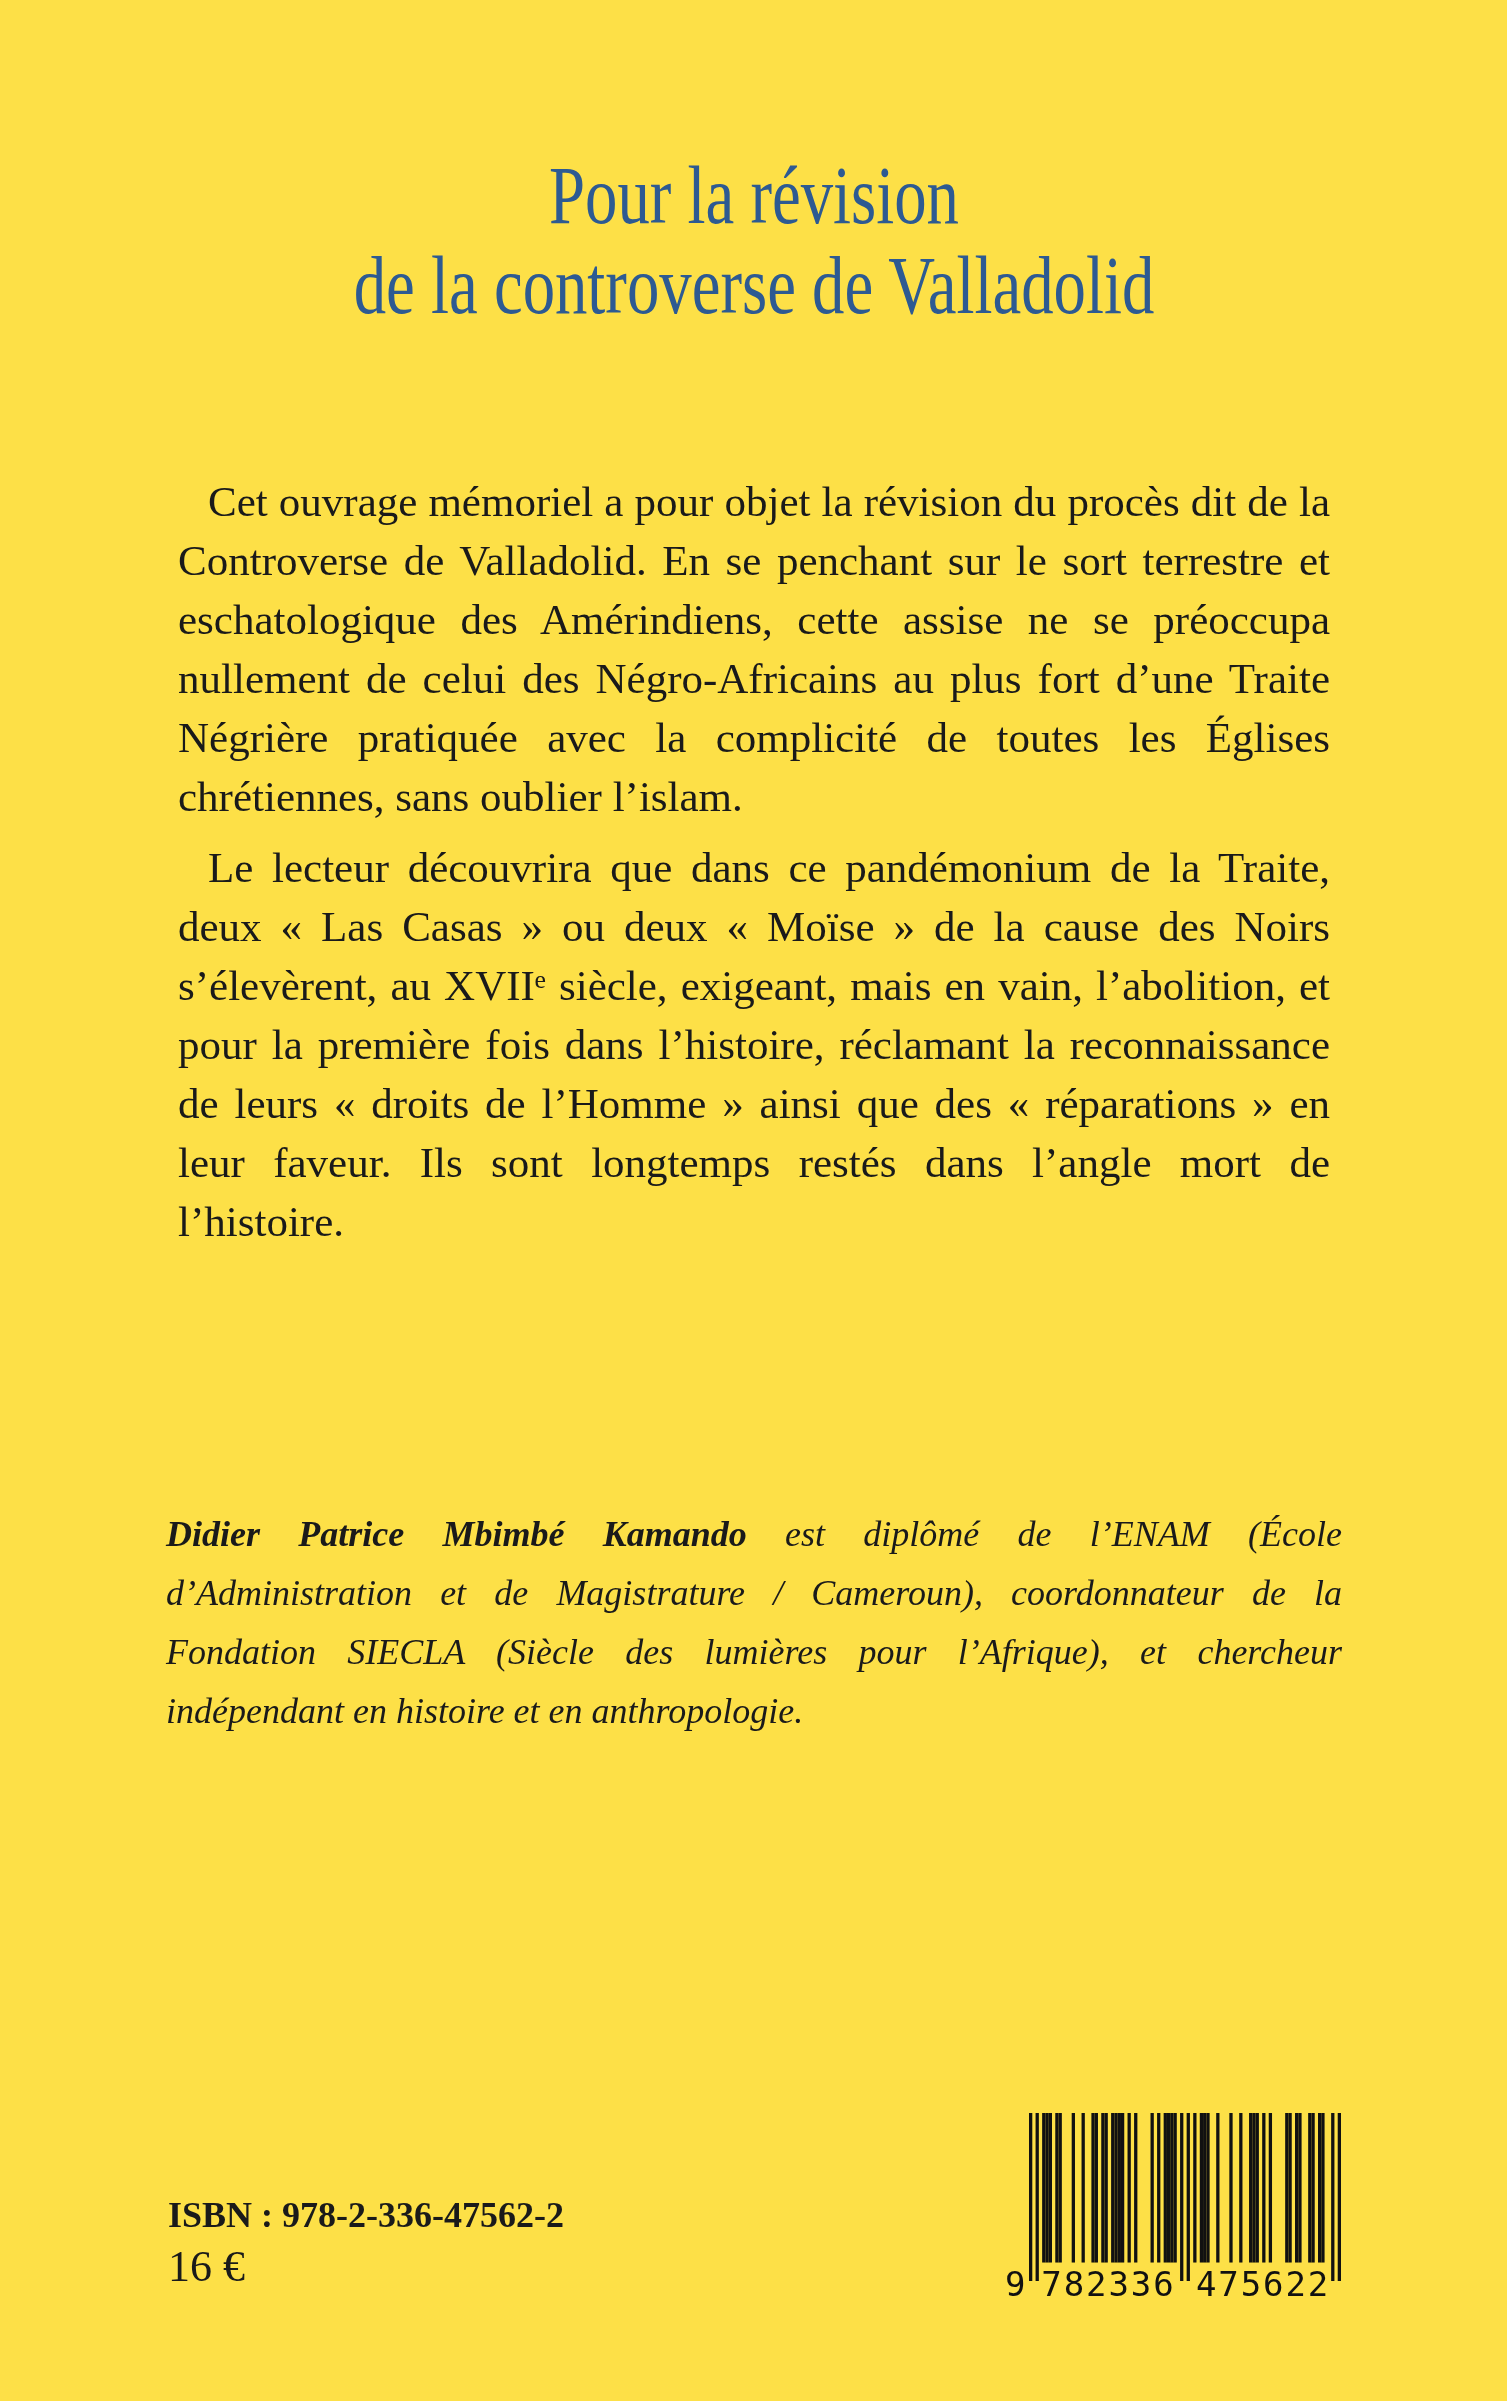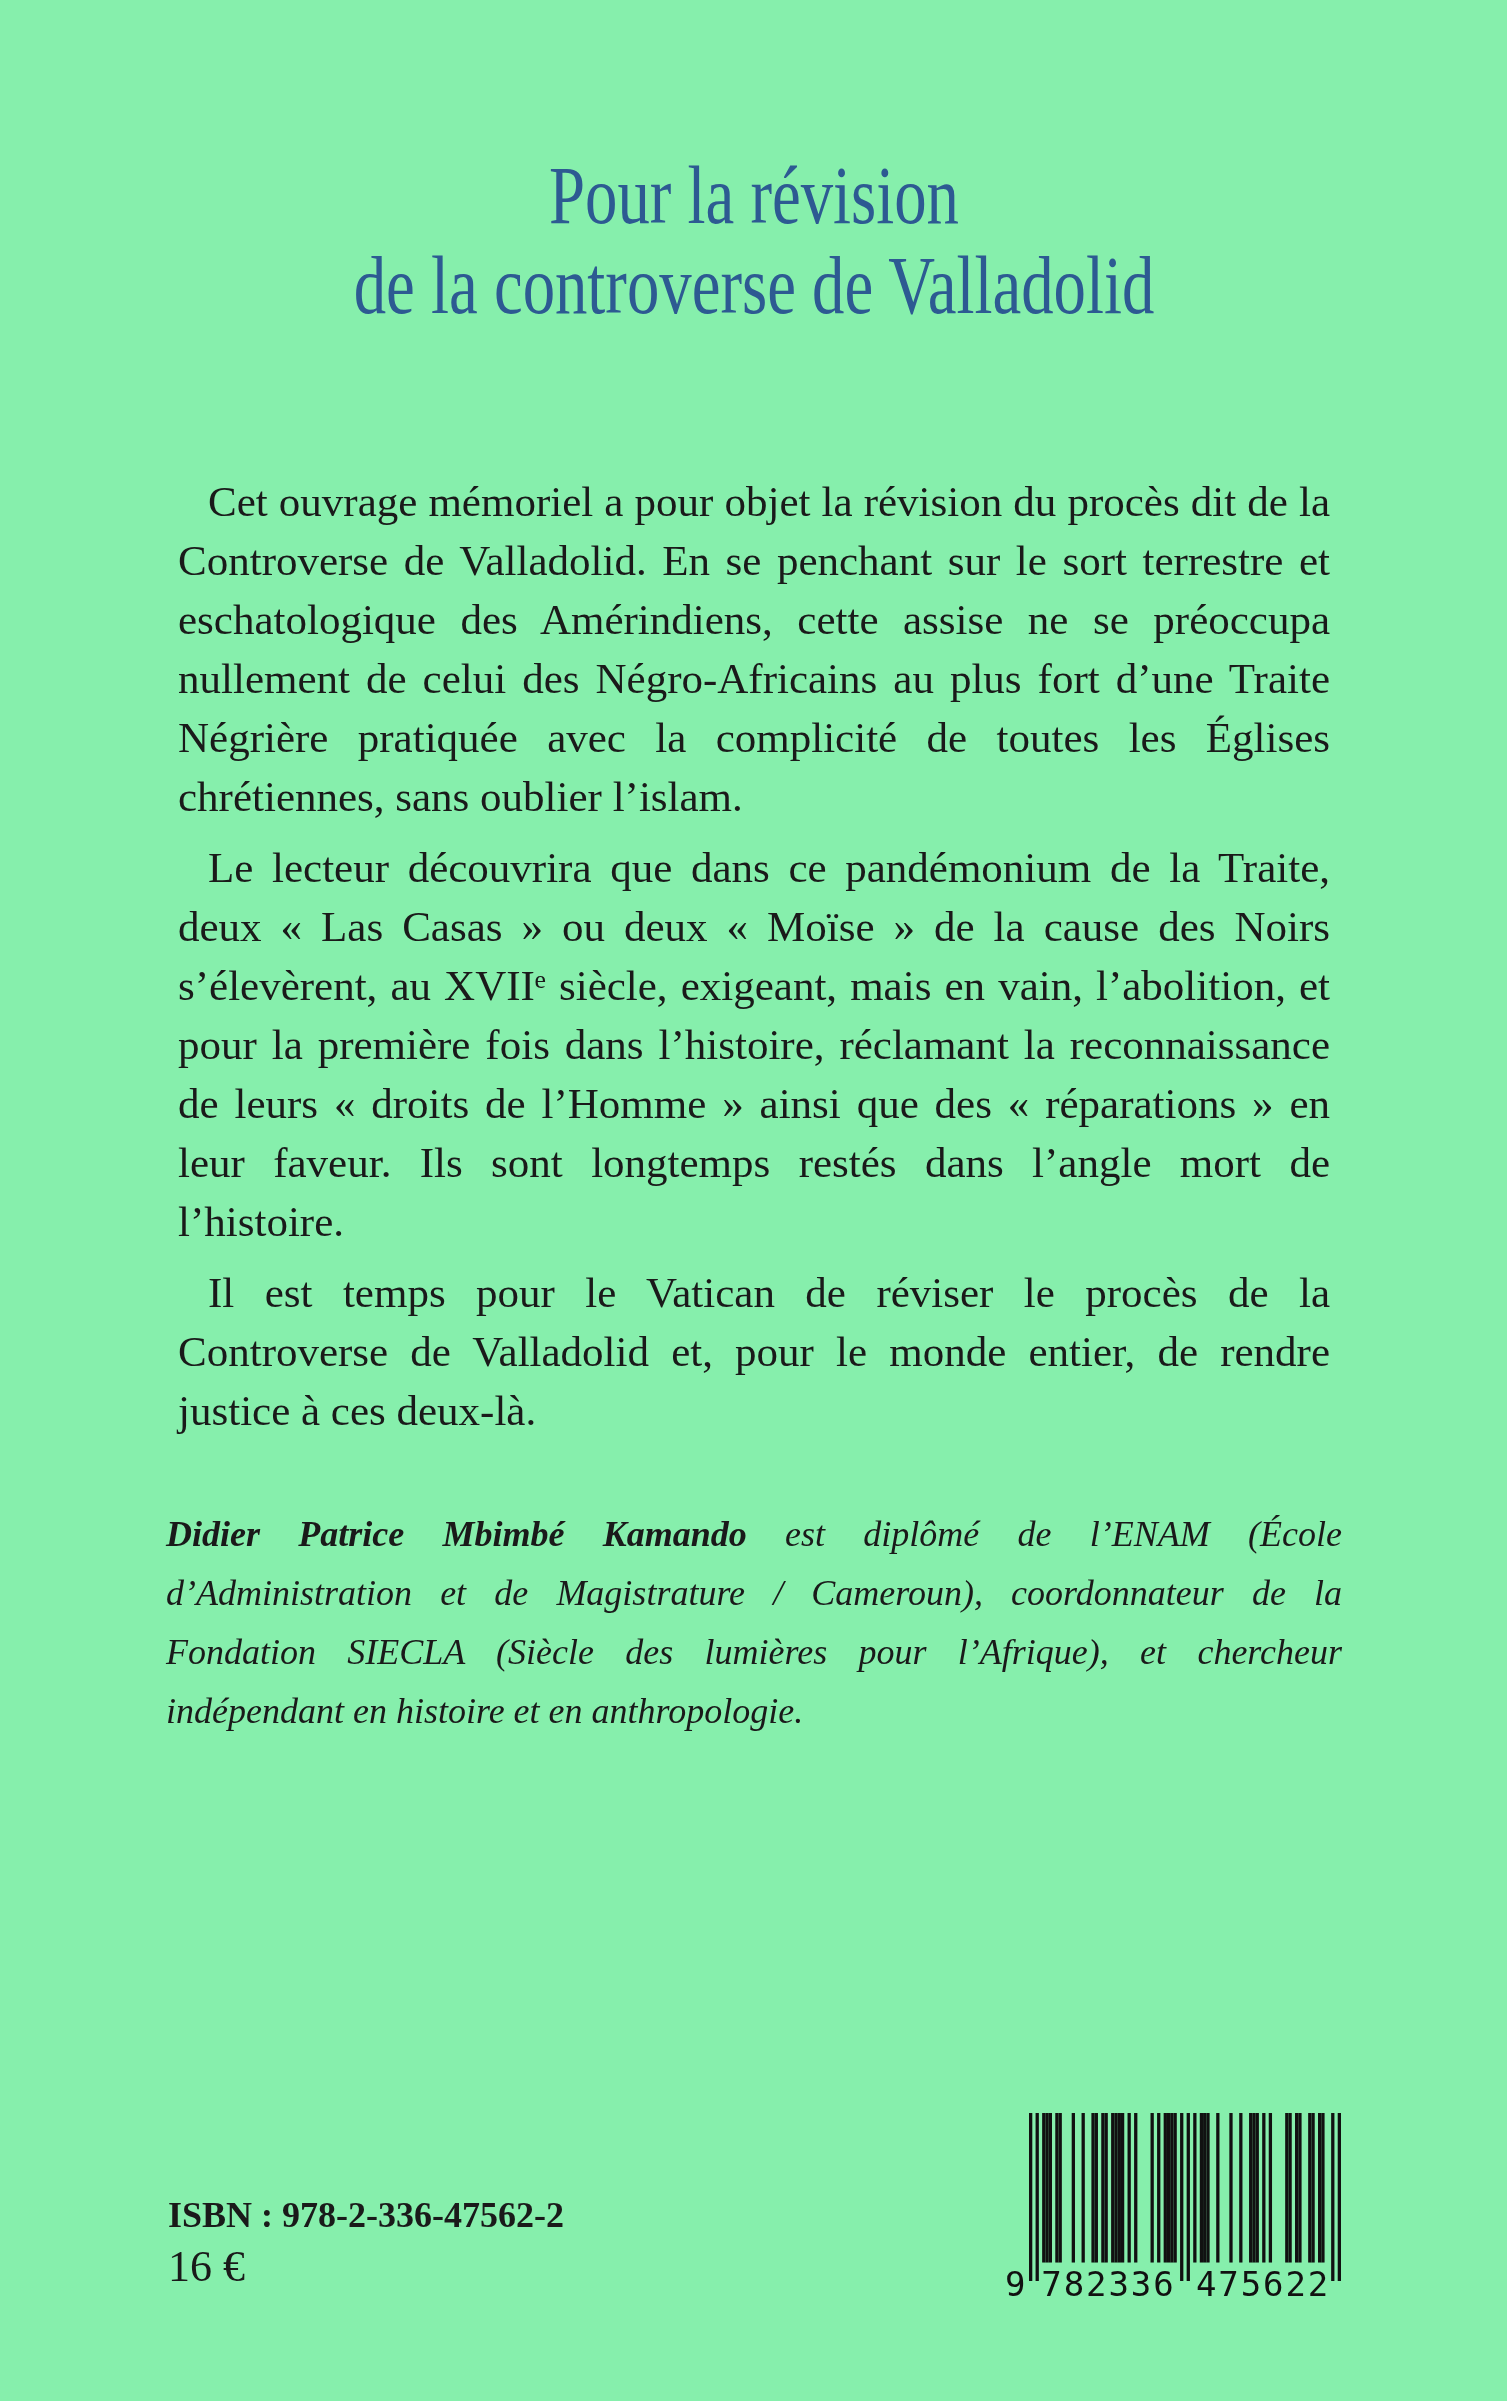--- a/index.html
+++ b/index.html
@@ -1,20 +1,20 @@
 <!DOCTYPE html>
 <html lang="fr" style="font-size:15px"><head>
 <meta charset="utf-8">
 <style>
   html, body { margin: 0; padding: 0; background: #ffffff; }
   .page {
     position: relative;
     width: 1508px;
     height: 2402px;
-    background: #86efac;
+    background: #fde047;
     font-family: "Liberation Serif", serif;
     color: #1a1a1a;
     overflow: hidden;
   }
 
   
   .title {
     position: absolute;
     top: 150px;
     left: 0;
@@ -114,21 +114,20 @@
 <div class="page">
 
   <div class="title">
     <div>Pour la révision</div>
     <div>de la controverse de Valladolid</div>
   </div>
 
   <div class="synopsis">
     <p>Cet ouvrage mémoriel a pour objet la révision du procès dit de la Controverse de Valladolid. En se penchant sur le sort terrestre et eschatologique des Amérindiens, cette assise ne se préoccupa nullement de celui des Négro-Africains au plus fort d’une Traite Négrière pratiquée avec la complicité de toutes les Églises chrétiennes, sans oublier l’islam.</p>
     <p>Le lecteur découvrira que dans ce pandémonium de la Traite, deux « Las Casas » ou deux « Moïse » de la cause des Noirs s’élevèrent, au XVIIᵉ siècle, exigeant, mais en vain, l’abolition, et pour la première fois dans l’histoire, réclamant la reconnaissance de leurs « droits de l’Homme » ainsi que des « réparations » en leur faveur. Ils sont longtemps restés dans l’angle mort de l’histoire.</p>
-    <p>Il est temps pour le Vatican de réviser le procès de la Controverse de Valladolid et, pour le monde entier, de rendre justice à ces deux-là.</p>
   </div>
 
   <p class="bio"><span class="author-name">Didier Patrice Mbimbé Kamando</span><span> est diplômé de l’ENAM (École d’Administration et de Magistrature / Cameroun), coordonnateur de la Fondation SIECLA (Siècle des lumières pour l’Afrique), et chercheur indépendant en histoire et en anthropologie.</span></p>
 
   <div class="isbn">ISBN : 978-2-336-47562-2</div>
   <div class="price">16 €</div>
 
   <div class="barcode">
     <svg viewBox="0 0 95 100" preserveAspectRatio="none">
         <rect x="0" y="0" width="1" height="100"></rect>

